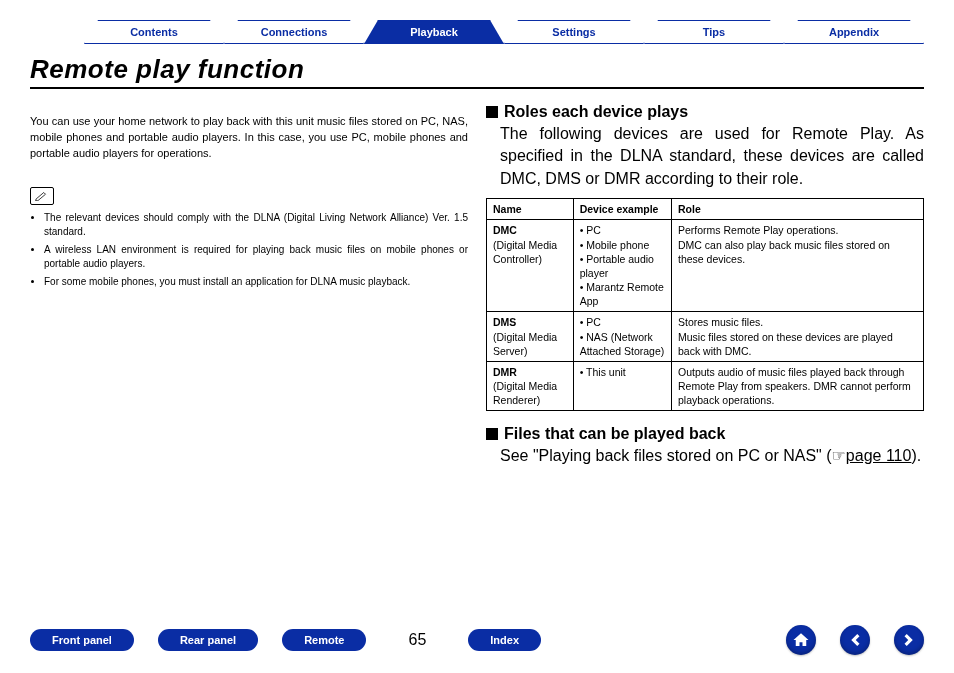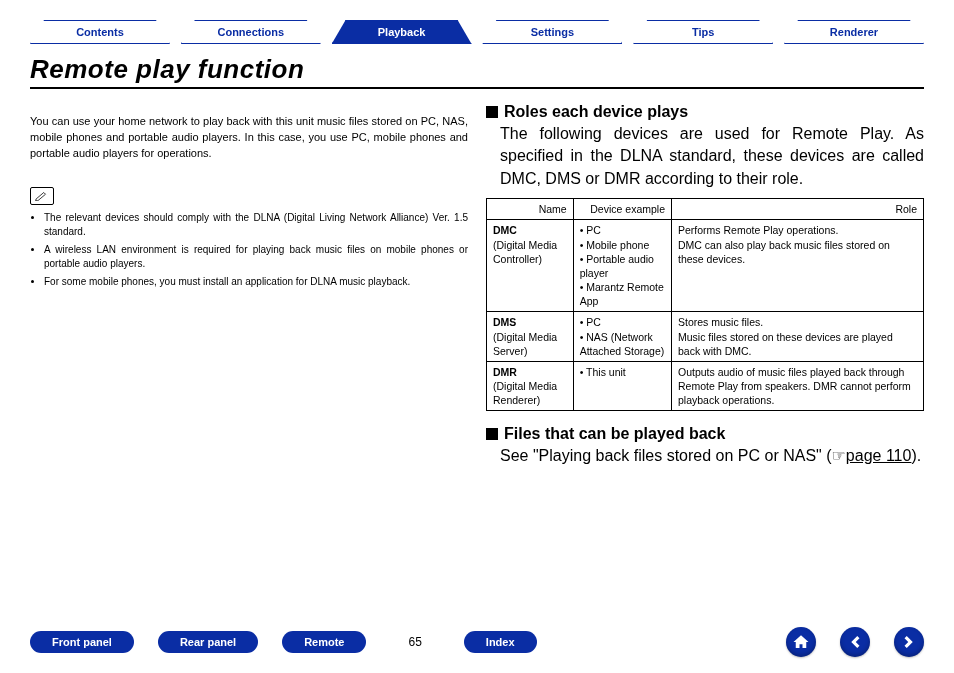--- a/index.html
+++ b/index.html
@@ -6,21 +6,21 @@
     --blue:#0a2da4;
     --blue-light:#1e4ad0;
     --border:#999;
   }
   html,body{margin:0;padding:0;background:#888;}
   body{font-family:"Helvetica Neue",Arial,sans-serif;font-size:11px;color:#000;
        display:flex;justify-content:center;}
   .page{width:954px;height:673px;background:#fff;position:relative;box-sizing:border-box;
         padding:20px 30px;}
   
-  .tabs{display:flex;justify-content:space-between;gap:0;margin-bottom:10px;}
+  .tabs{display:flex;justify-content:flex-end;gap:0;margin-bottom:10px;}
   .tab{position:relative;width:140px;height:24px;display:flex;align-items:center;
        justify-content:center;font-weight:bold;cursor:pointer;font-size:11px;
        color:var(--blue);background:#fff;border:1px solid var(--blue);
        box-sizing:border-box;
        clip-path:polygon(14px 0,calc(100% - 14px) 0,100% 100%,0 100%);}
   .tab.active{background:var(--blue);color:#fff;}
   
   h1{font-size:26px;font-weight:bold;margin:4px 0 2px 0;letter-spacing:.5px;font-style:italic;}
   .hr{border:none;border-top:2px solid #000;margin:0 0 14px 0;}
   
@@ -34,30 +34,30 @@
            font-size:10px;}
   ul.notes li{margin-bottom:4px;}
   
   .sec{display:flex;align-items:center;gap:6px;font-size:16px;font-weight:bold;
        margin:0 0 2px 0;}
   .sec::before{content:"";width:12px;height:12px;background:#000;display:inline-block;}
   .sub{font-size:16px;line-height:1.4;margin:0 0 8px 14px;text-align:justify;}
   
   table{border-collapse:collapse;width:100%;font-size:10.5px;margin-bottom:14px;}
   th,td{border:1px solid #000;padding:3px 6px;vertical-align:top;line-height:1.35;}
-  th{text-align:right;font-weight:normal;}
+  th{text-align:left;font-weight:bold;}
   td .cell-sub{font-weight:normal;}
   
   .pglink{text-decoration:underline;cursor:pointer;}
   
   .footer{position:absolute;left:30px;right:30px;bottom:16px;display:flex;
           align-items:center;gap:24px;}
   .pill{background:var(--blue);color:#fff;font-weight:bold;font-size:11px;
         padding:5px 22px;border-radius:14px;cursor:pointer;white-space:nowrap;}
-  .pagenum{font-size:12px;margin:8px 18px;}
+  .pagenum{font-size:16px;margin:8px 18px;}
   .spacer{flex:1;}
   .circ{width:30px;height:30px;border-radius:50%;background:var(--blue);color:#fff;
         display:flex;align-items:center;justify-content:center;cursor:pointer;
         box-shadow:inset 0 -2px 4px rgba(0,0,0,.25),0 1px 2px rgba(0,0,0,.25);}
   .circ svg{width:18px;height:18px;fill:#fff;}
 </style>
 </head>
 <body>
 
 <div class="page">
@@ -72,21 +72,21 @@
     <div class="tab active">
         <span>Playback</span>
       </div>
     <div class="tab">
         <span>Settings</span>
       </div>
     <div class="tab">
         <span>Tips</span>
       </div>
     <div class="tab">
-        <span>Renderer</span>
+        <span>Appendix</span>
       </div>
   </div>
 
   <h1>Remote play function</h1>
   <hr class="hr">
 
   <div class="cols">
 
     <div class="col">
       <p class="intro">You can use your home network to play back with this unit music files stored on PC, NAS, mobile phones and portable audio players. In this case, you use PC, mobile phones and portable audio players for operations.</p>

